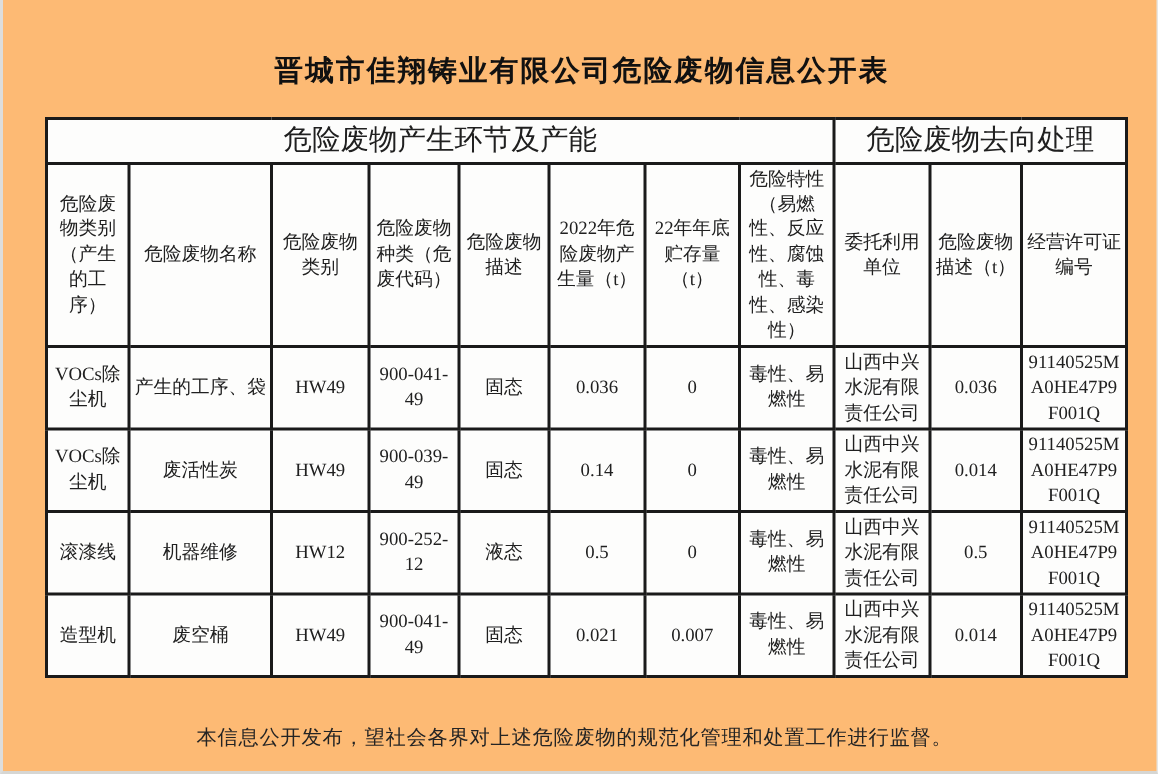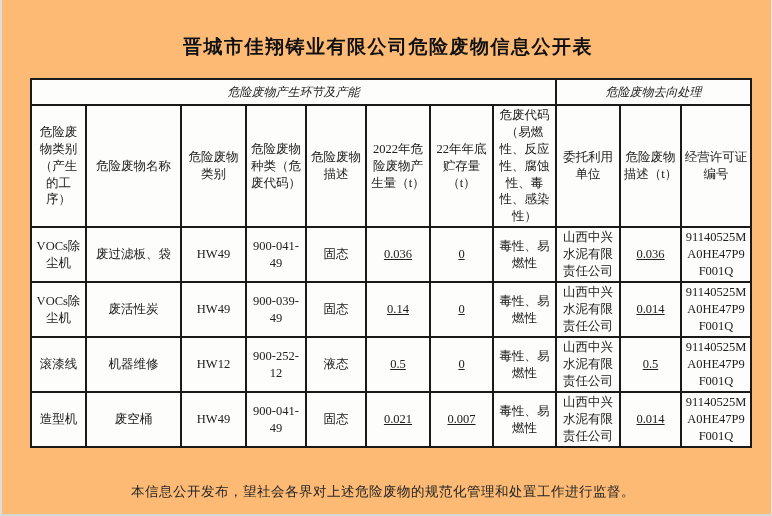--- a/index.html
+++ b/index.html
@@ -38,24 +38,24 @@
   table.hw th, table.hw td {
     border:2px solid #1a1a1a;
     text-align:center;
     vertical-align:middle;
     font-weight:normal;
     font-size:12.5px;
     line-height:1.35;
     padding:1px 2px;
     color:#202020;
   }
-  tr.group-row th { height:26px; font-size:12px;font-style:italic; }
+  tr.group-row th { height:26px; font-size:19px; }
   tr.header-row th { height:100px; }
   tbody tr { height:55px; }
-  td.num { font-size:12.5px;text-decoration:underline; }
+  td.num { font-size:12.5px; }
   td.license { word-break:break-all; font-size:12px; line-height:1.3; padding:1px 4px; }
   td.company { font-size:12.5px; padding:1px 6px; }
   .footer-note {
     position:absolute;
     left:89px; top:483px;
     font-size:13.5px;
     letter-spacing:0.5px;
     color:#242424;
     margin-left:40px;
   }
@@ -87,30 +87,30 @@
         <th colspan="3">危险废物去向处理</th>
       </tr>
       <tr class="header-row">
         <th>危险废物类别（产生的工序）</th>
         <th>危险废物名称</th>
         <th>危险废物类别</th>
         <th>危险废物种类（危废代码）</th>
         <th>危险废物描述</th>
         <th>2022年危险废物产生量（t）</th>
         <th>22年年底贮存量（t）</th>
-        <th>危废代码（易燃性、反应性、腐蚀性、毒性、感染性）</th>
+        <th>危险特性（易燃性、反应性、腐蚀性、毒性、感染性）</th>
         <th>委托利用单位</th>
         <th>危险废物描述（t）</th>
         <th>经营许可证编号</th>
       </tr>
     </thead>
     <tbody>
       <tr>
         <td>VOCs除尘机</td>
-        <td>废过滤板、袋</td>
+        <td>产生的工序、袋</td>
         <td>HW49</td>
         <td>900-041-49</td>
         <td>固态</td>
         <td class="num">0.036</td>
         <td class="num">0</td>
         <td>毒性、易燃性</td>
         <td class="company">山西中兴水泥有限责任公司</td>
         <td class="num">0.036</td>
         <td class="license">91140525MA0HE47P9F001Q</td>
       </tr>

